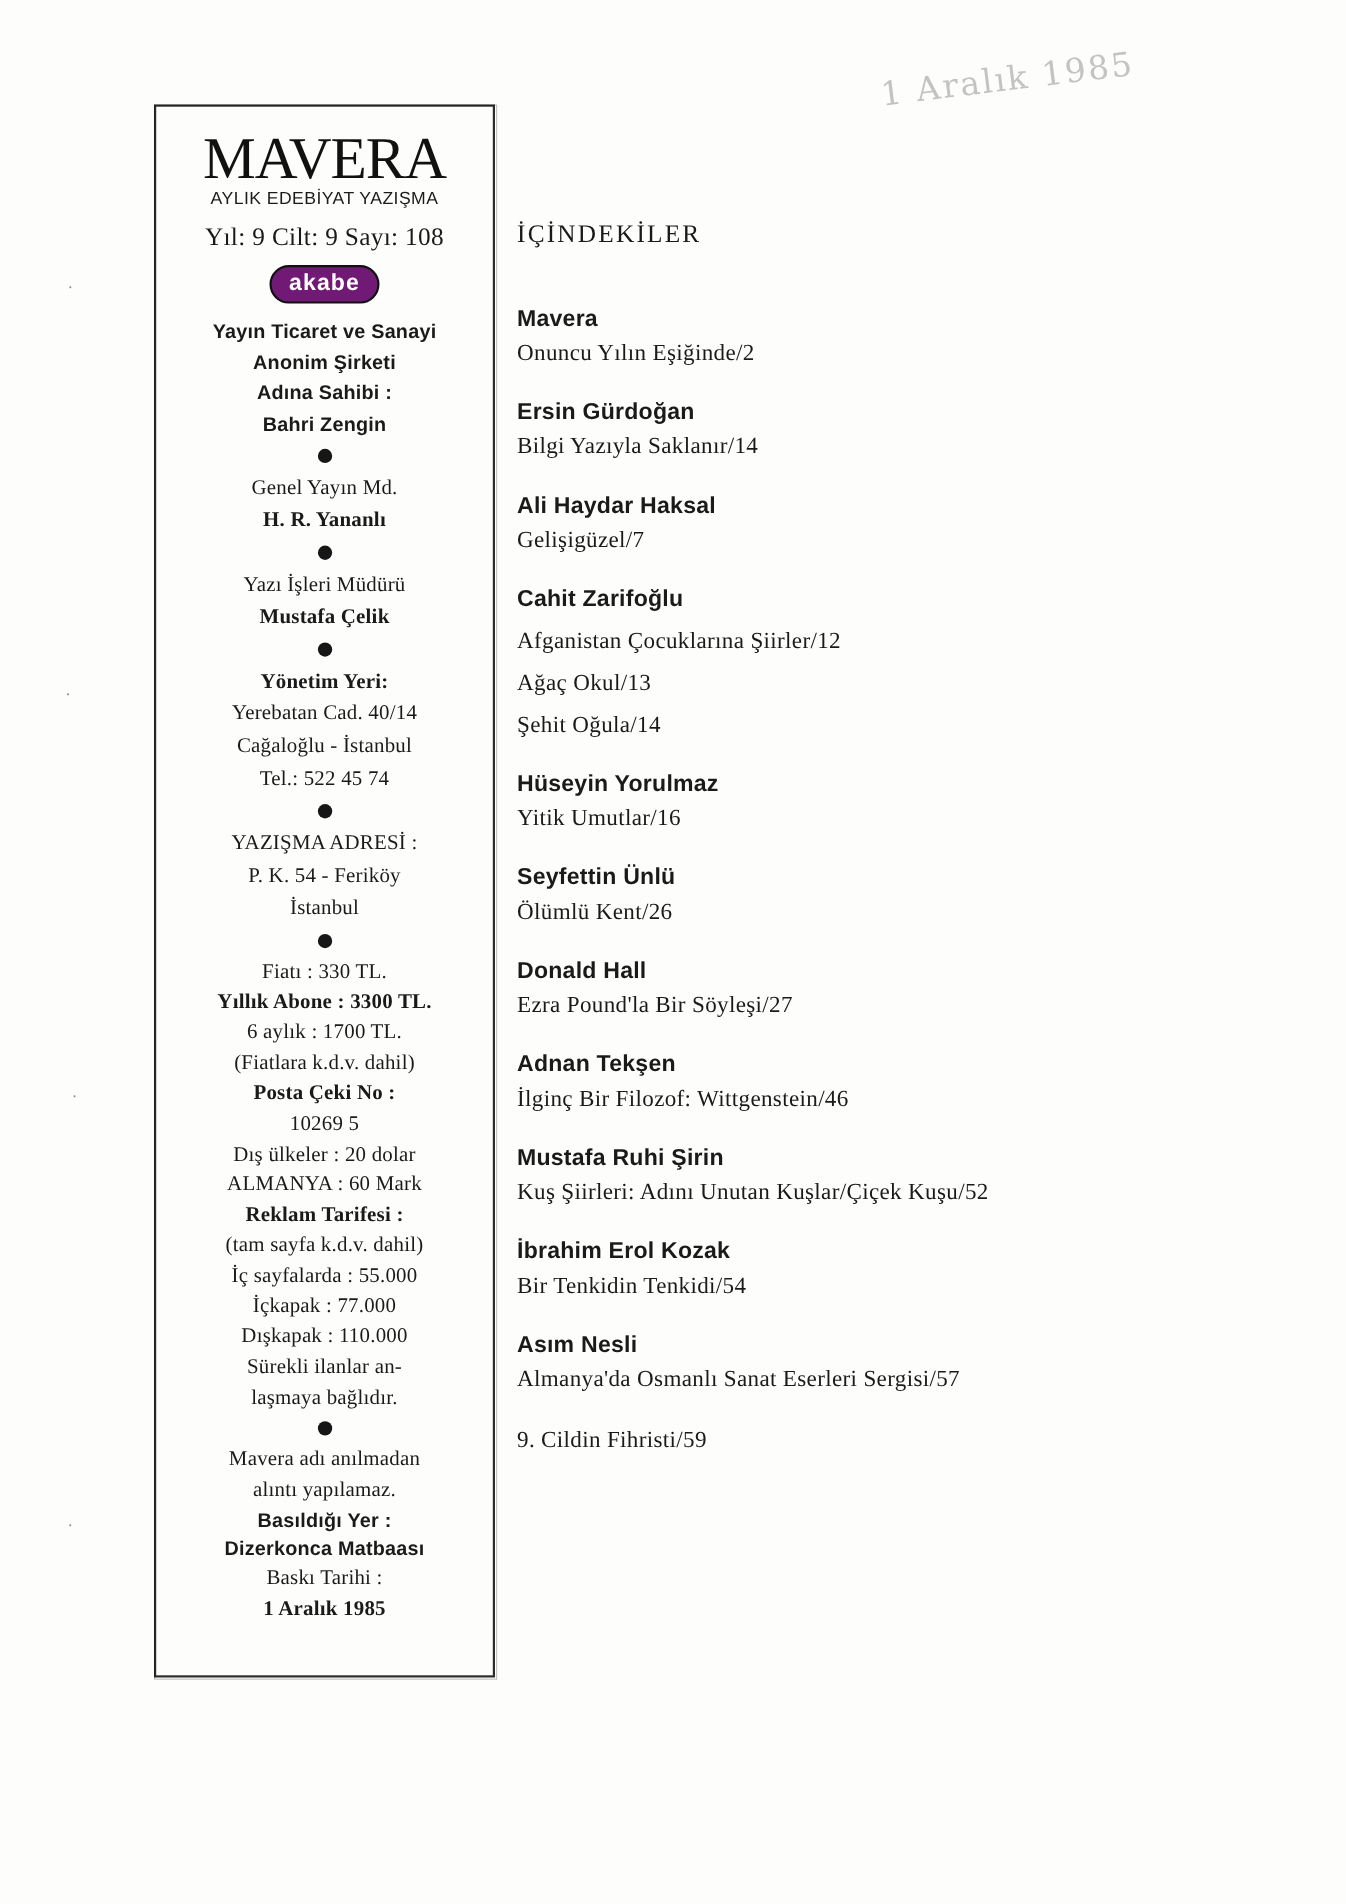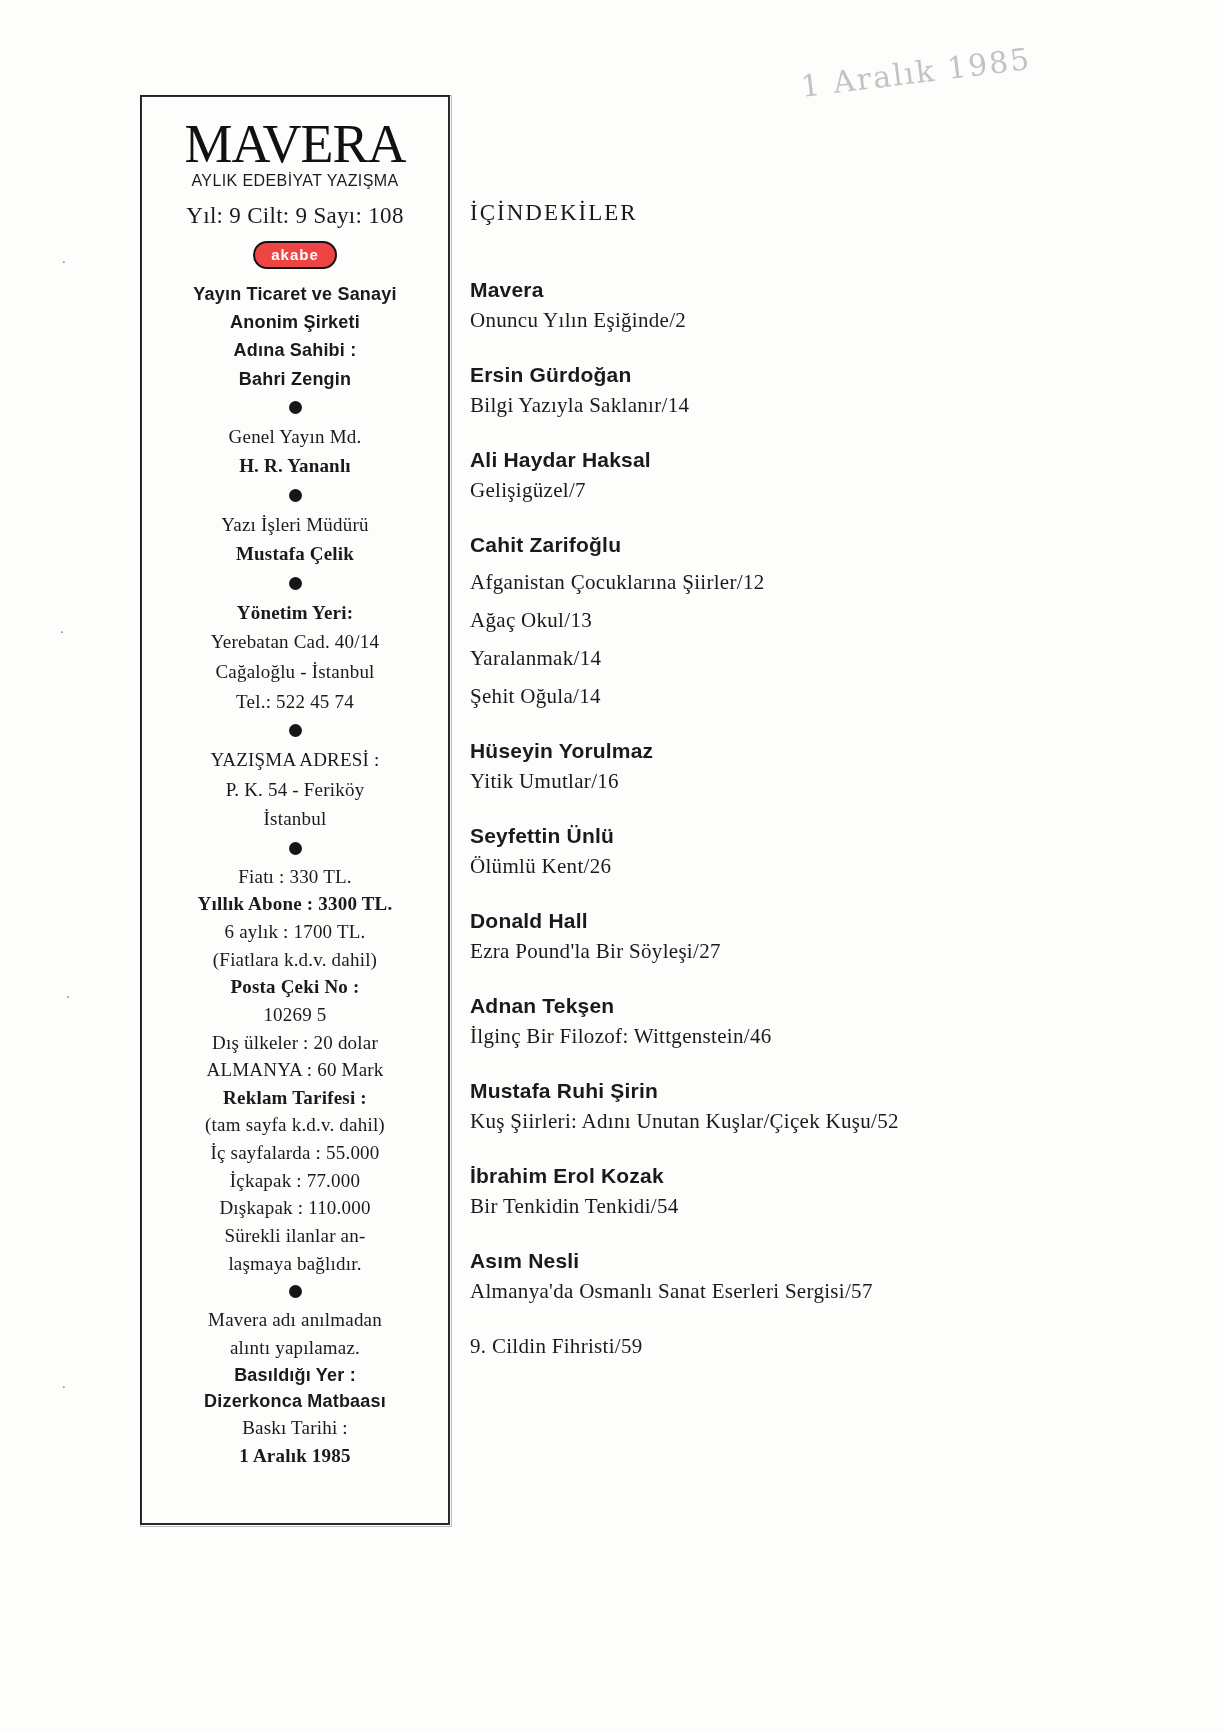--- a/index.html
+++ b/index.html
@@ -79,24 +79,24 @@
     margin-top: 13px;
     letter-spacing: .3px;
   }
 
   .akabe {
     display: inline-block;
     margin: 12px auto 10px auto;
     padding: 3px 16px 4px 16px;
     border: 2px solid #111;
     border-radius: 20px;
-    background: #ef4444;
+    background: #701a75;
     color: #fff;
     font-family: "Liberation Sans", sans-serif;
-    font-size: 15px;
+    font-size: 21px;
     font-weight: bold;
     letter-spacing: 1px;
   }
 
   .blk {
     font-family: "Liberation Sans", sans-serif;
     font-size: 18px;
     line-height: 1.45;
     margin: 2px 0;
     letter-spacing: .2px;
@@ -241,21 +241,20 @@
 
     <div class="entry">
       <div class="author">Ali Haydar Haksal</div>
       <div class="piece">Gelişigüzel/7</div>
     </div>
 
     <div class="entry">
       <div class="author">Cahit Zarifoğlu</div>
       <div class="piece sub">Afganistan Çocuklarına Şiirler/12</div>
       <div class="piece sub">Ağaç Okul/13</div>
-      <div class="piece sub">Yaralanmak/14</div>
       <div class="piece sub">Şehit Oğula/14</div>
     </div>
 
     <div class="entry">
       <div class="author">Hüseyin Yorulmaz</div>
       <div class="piece">Yitik Umutlar/16</div>
     </div>
 
     <div class="entry">
       <div class="author">Seyfettin Ünlü</div>

